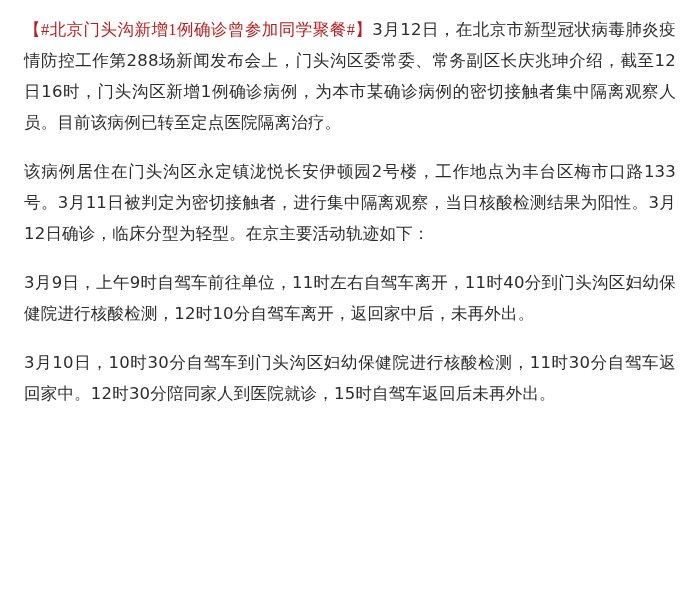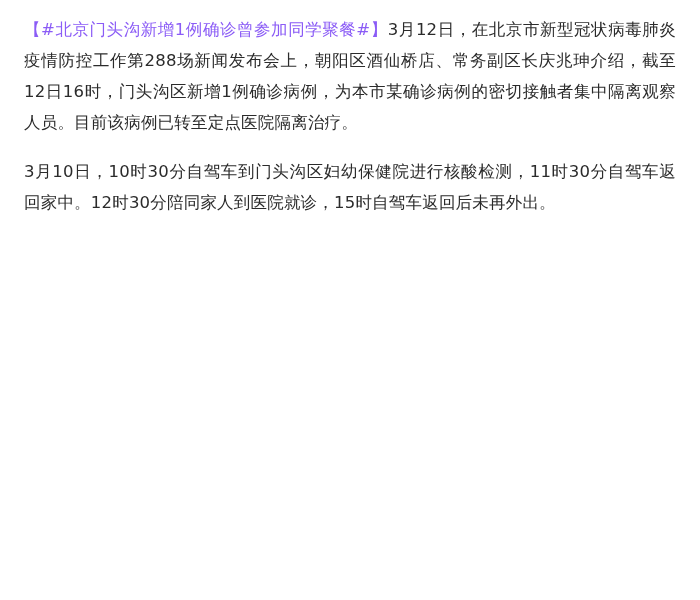--- a/index.html
+++ b/index.html
@@ -24,31 +24,34 @@
     color: #2b2b2b;
     margin: 0 0 18px 0;
     text-align: justify;
     text-justify: inter-ideograph;
     letter-spacing: 0.2px;
   }
   .para:last-child {
     margin-bottom: 0;
   }
   .topic-link {
-    color: #8b5cf6;
+    color: #b91c1c;
     text-decoration: none;
     cursor: pointer;
+    font-family: Liberation Serif, serif;
   }
 </style>
 </head>
 <body>
 
 <div class="article">
 
-  <p class="para"><a class="topic-link">【#北京门头沟新增1例确诊曾参加同学聚餐#】</a><span>3月12日，在北京市新型冠状病毒肺炎疫情防控工作第288场新闻发布会上，朝阳区酒仙桥店、常务副区长庆兆珅介绍，截至12日16时，门头沟区新增1例确诊病例，为本市某确诊病例的密切接触者集中隔离观察人员。目前该病例已转至定点医院隔离治疗。</span></p>
+  <p class="para"><a class="topic-link">【#北京门头沟新增1例确诊曾参加同学聚餐#】</a><span>3月12日，在北京市新型冠状病毒肺炎疫情防控工作第288场新闻发布会上，门头沟区委常委、常务副区长庆兆珅介绍，截至12日16时，门头沟区新增1例确诊病例，为本市某确诊病例的密切接触者集中隔离观察人员。目前该病例已转至定点医院隔离治疗。</span></p>
+
+  <p class="para"><span>该病例居住在门头沟区永定镇泷悦长安伊顿园2号楼，工作地点为丰台区梅市口路133号。3月11日被判定为密切接触者，进行集中隔离观察，当日核酸检测结果为阳性。3月12日确诊，临床分型为轻型。在京主要活动轨迹如下：</span></p>
 
 
 
-
+  <p class="para"><span>3月9日，上午9时自驾车前往单位，11时左右自驾车离开，11时40分到门头沟区妇幼保健院进行核酸检测，12时10分自驾车离开，返回家中后，未再外出。</span></p>
 
   <p class="para"><span>3月10日，10时30分自驾车到门头沟区妇幼保健院进行核酸检测，11时30分自驾车返回家中。12时30分陪同家人到医院就诊，15时自驾车返回后未再外出。</span></p>
 
 </div>
 
 </body></html>

